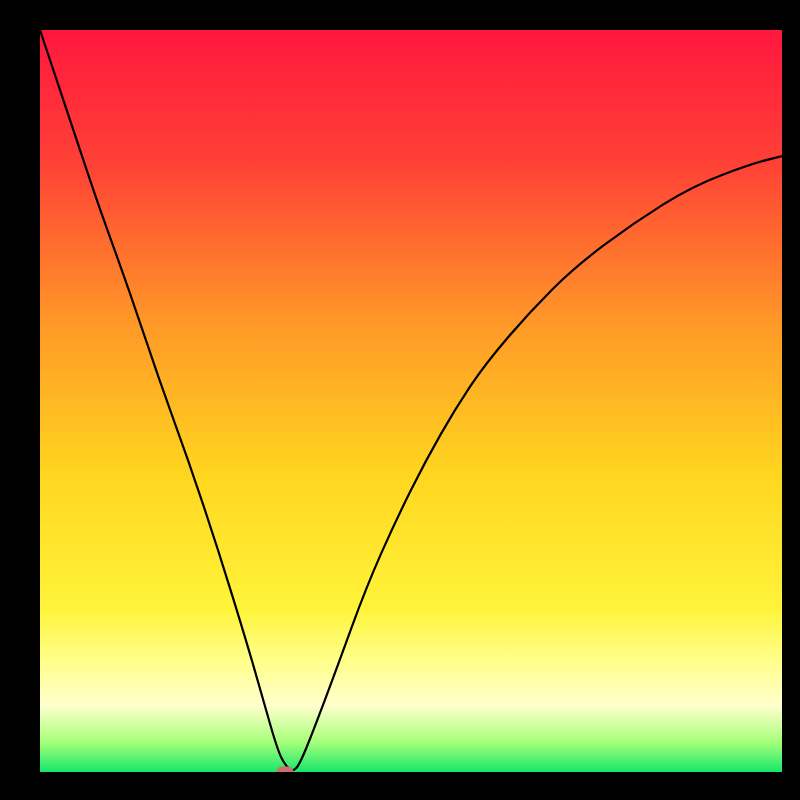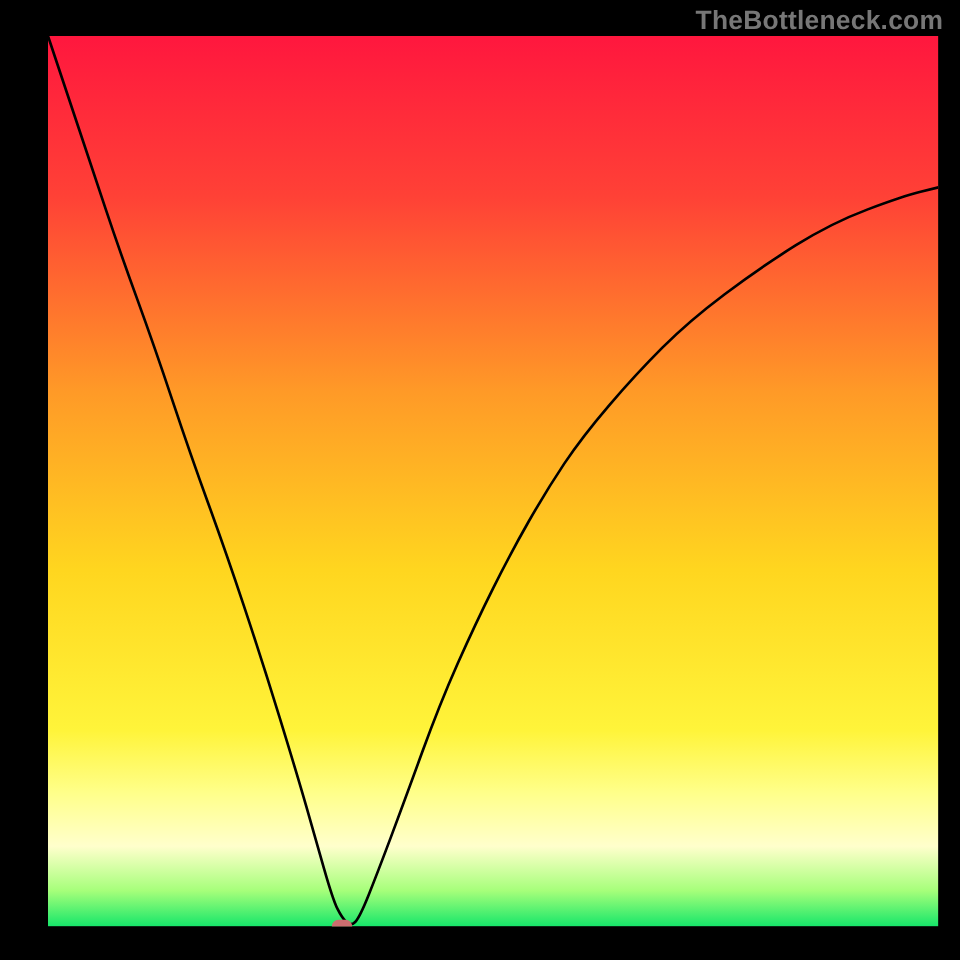--- a/index.html
+++ b/index.html
@@ -60,14 +60,13 @@
 <div class="frame">
 
   <div class="plot-area">
     <div class="plot-bg" id="plot-bg" style="background: linear-gradient(rgb(255, 23, 62) 0%, rgb(255, 65, 54) 18%, rgb(255, 154, 39) 40%, rgb(255, 214, 31) 60%, rgb(255, 244, 58) 78%, rgb(255, 255, 138) 85%, rgb(255, 255, 204) 91%, rgb(166, 255, 122) 96%, rgb(22, 230, 106) 100%);"></div>
     <svg class="curve" viewBox="0 0 742 742" preserveAspectRatio="none">
       <path id="curve-path" d="M 0.00 0.00 Q 0.00 0.00 7.42 22.26 Q 14.84 44.52 25.97 77.91 Q 37.10 111.30 48.23 144.69 Q 59.36 178.08 74.20 218.89 Q 89.04 259.70 103.88 304.22 Q 118.72 348.74 133.56 389.55 Q 148.40 430.36 163.24 474.88 Q 178.08 519.40 192.92 567.63 Q 207.76 615.86 215.18 641.83 Q 222.60 667.80 230.02 693.77 Q 237.44 719.74 241.15 727.16 Q 244.86 734.58 248.57 738.29 Q 252.28 742.00 255.99 738.29 Q 259.70 734.58 267.12 716.03 Q 274.54 697.48 285.67 667.80 Q 296.80 638.12 311.64 597.31 Q 326.48 556.50 341.32 523.11 Q 356.16 489.72 371.00 460.04 Q 385.84 430.36 400.68 404.39 Q 415.52 378.42 430.36 356.16 Q 445.20 333.90 467.46 307.93 Q 489.72 281.96 511.98 259.70 Q 534.24 237.44 563.92 215.18 Q 593.60 192.92 623.28 174.37 Q 652.96 155.82 682.64 144.69 Q 712.32 133.56 727.16 129.85 T 742.00 126.14" fill="none" stroke="#000000" stroke-width="2.2"></path>
     </svg>
     <div class="marker" id="marker" style="left: 244.86px; top: 742px; background: rgb(204, 109, 111);"></div>
   </div>
 
-  <div class="watermark">TheBottleneck.com</div>
 </div>
 
 </body></html>

